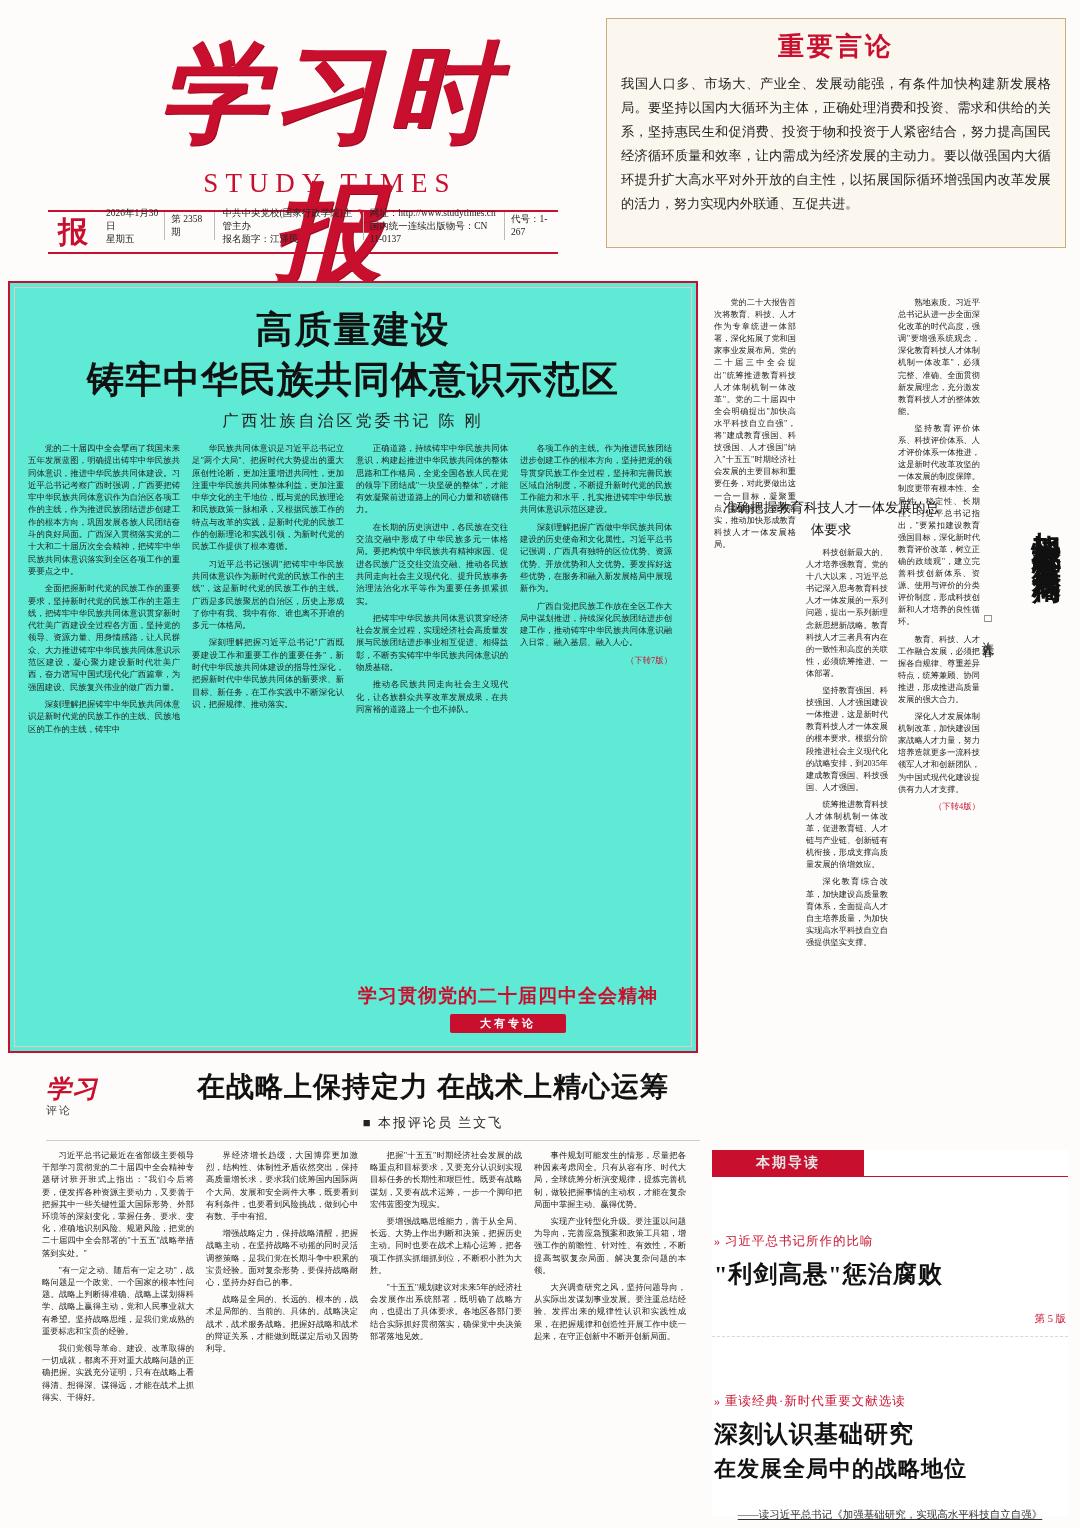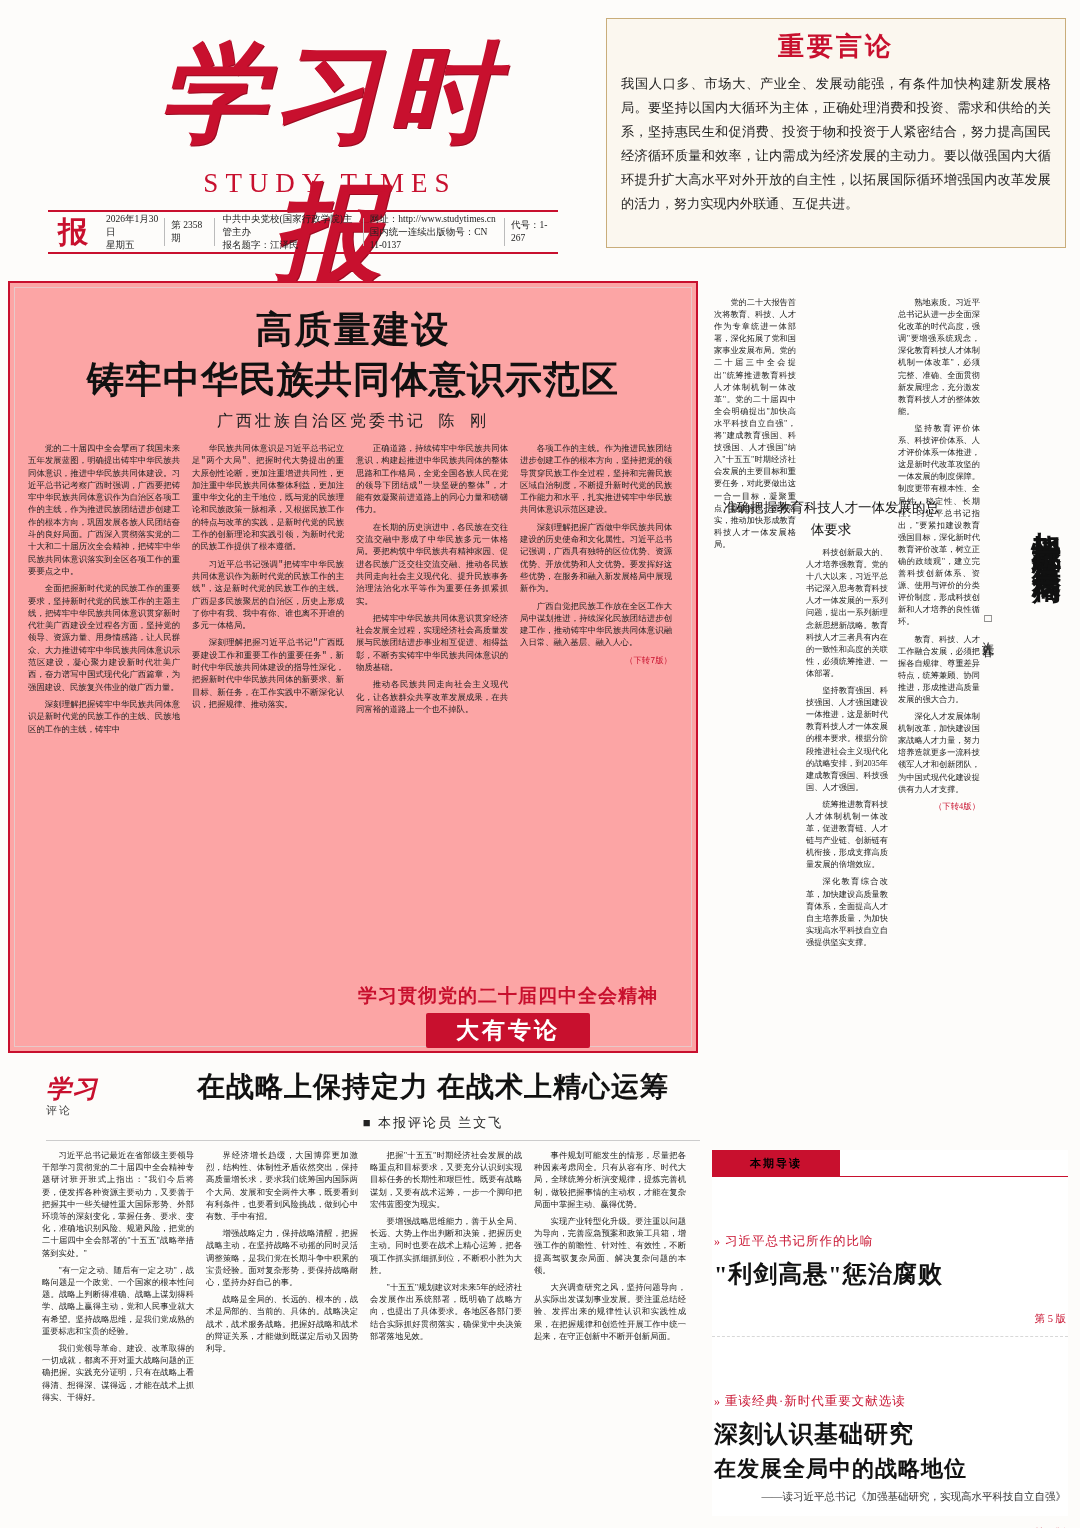--- a/index.html
+++ b/index.html
@@ -31,40 +31,40 @@
   }
   .mast-rule{position:absolute;left:48px;top:210px;width:510px;height:2px;background:#c8102e;}
   .mast-rule2{position:absolute;left:48px;top:252px;width:510px;height:2px;background:#c8102e;}
   .mast-emblem{
     position:absolute;left:52px;top:212px;width:42px;height:40px;
     color:#c8102e;font-size:30px;line-height:40px;text-align:center;font-weight:bold;
   }
   .mast-info{
     position:absolute;left:100px;top:212px;width:460px;height:40px;
     font-size:9.5px;color:#222;line-height:13px;
-    display:flex;align-items:center;
+    display:flex;
   }
   .mi-col{padding:0 6px;border-right:1px solid #bbb;height:28px;display:flex;flex-direction:column;justify-content:center;}
   .mi-col:last-child{border-right:none;}
   .mi-col.wide{padding-left:8px;}
 
   
   .yanlun{
     position:absolute;left:606px;top:18px;width:460px;height:230px;
     border:1px solid #c9ad7a;background:#fbf7ef;box-sizing:border-box;padding:10px 14px;
   }
   .yanlun h2{
     margin:0 0 8px 0;text-align:center;color:#c8102e;font-size:26px;font-weight:bold;letter-spacing:3px;
   }
   .yanlun p{margin:0;font-size:13.2px;line-height:24px;text-align:justify;color:#1d1d1d;}
 
   
   .lead-box{
     position:absolute;left:8px;top:281px;width:690px;height:772px;
-    border:2px solid #c8102e;box-sizing:border-box;background:#fca5a5;font-family:Liberation Mono, monospace;
+    border:2px solid #c8102e;box-sizing:border-box;background:#5eead4;
   }
   .lead-inner{position:absolute;left:4px;top:4px;right:4px;bottom:4px;border:1px solid #e8c9c9;}
   .lead-title1{
     position:absolute;left:0;top:22px;width:686px;text-align:center;
     font-size:37px;font-weight:bold;letter-spacing:2px;color:#111;
   }
   .lead-title2{
     position:absolute;left:0;top:72px;width:686px;text-align:center;
     font-size:37px;font-weight:bold;letter-spacing:1px;color:#111;
   }
@@ -86,21 +86,21 @@
   .lead-banner{
     position:absolute;left:318px;top:700px;width:360px;height:56px;
   }
   .lead-banner .bt{
     font-size:19px;font-weight:bold;color:#c8102e;letter-spacing:1px;text-align:center;
   }
   .lead-banner .bs{
     margin-top:4px;text-align:center;
   }
   .lead-banner .bs span{
-    display:inline-block;background:#c8102e;color:#fff;font-size:23px;font-weight:bold;
+    display:inline-block;background:#c8102e;color:#fff;font-size:11px;font-weight:bold;
     padding:2px 30px;letter-spacing:3px;border-radius:2px;
   }
 
   
   .right-art{position:absolute;left:712px;top:281px;width:356px;height:852px;}
   .ra-title{
     position:absolute;right:4px;top:16px;width:60px;
     font-size:29px;font-weight:bold;line-height:34px;color:#111;
     text-align:center;
     writing-mode:vertical-rl;
@@ -147,30 +147,30 @@
   }
   .cc{width:152px;font-size:8.3px;line-height:12.2px;text-align:justify;color:#222;}
   .cc p{margin:0 0 5px 0;text-indent:2em;}
 
   
   .guide{
     position:absolute;left:712px;top:1150px;width:356px;height:366px;
     background:#fff;
   }
   .guide-head{
-    width:128px;height:26px;background:#c8102e;color:#000000;
-    font-size:11px;font-weight:bold;letter-spacing:2px;text-align:center;line-height:26px;
+    width:152px;height:26px;background:#c8102e;color:#e5e5e5;
+    font-size:14px;font-weight:bold;letter-spacing:2px;text-align:center;line-height:26px;
   }
   .guide-rule{width:356px;height:1px;background:#c8102e;margin-top:0;}
   .g-item{padding:12px 2px 10px 2px;border-bottom:1px dashed #d8d8d8;}
   .g-kicker{font-size:12.5px;color:#c8102e;letter-spacing:1px;margin-top:44px;}
   .g-kicker .arrow{color:#c8102e;margin-right:4px;font-size:12px;}
   .g-head{font-size:24px;font-weight:bold;color:#111;margin-top:8px;letter-spacing:1px;}
   .g-head2{font-size:22px;font-weight:bold;color:#111;margin-top:4px;letter-spacing:1px;}
-  .g-note{font-size:10.5px;color:#333;margin-top:6px;text-align:right;}
+  .g-note{font-size:10.5px;color:#333;margin-top:24px;text-align:center;text-decoration:underline;}
   .g-page{font-size:10.5px;color:#c8102e;text-align:right;margin-top:22px;}
 </style>
 </head>
 <body>
 
 <div class="page">
 
   <div class="masthead">
     <div class="logo-cn">学习时报</div>
     <div class="logo-en">STUDY TIMES</div>

